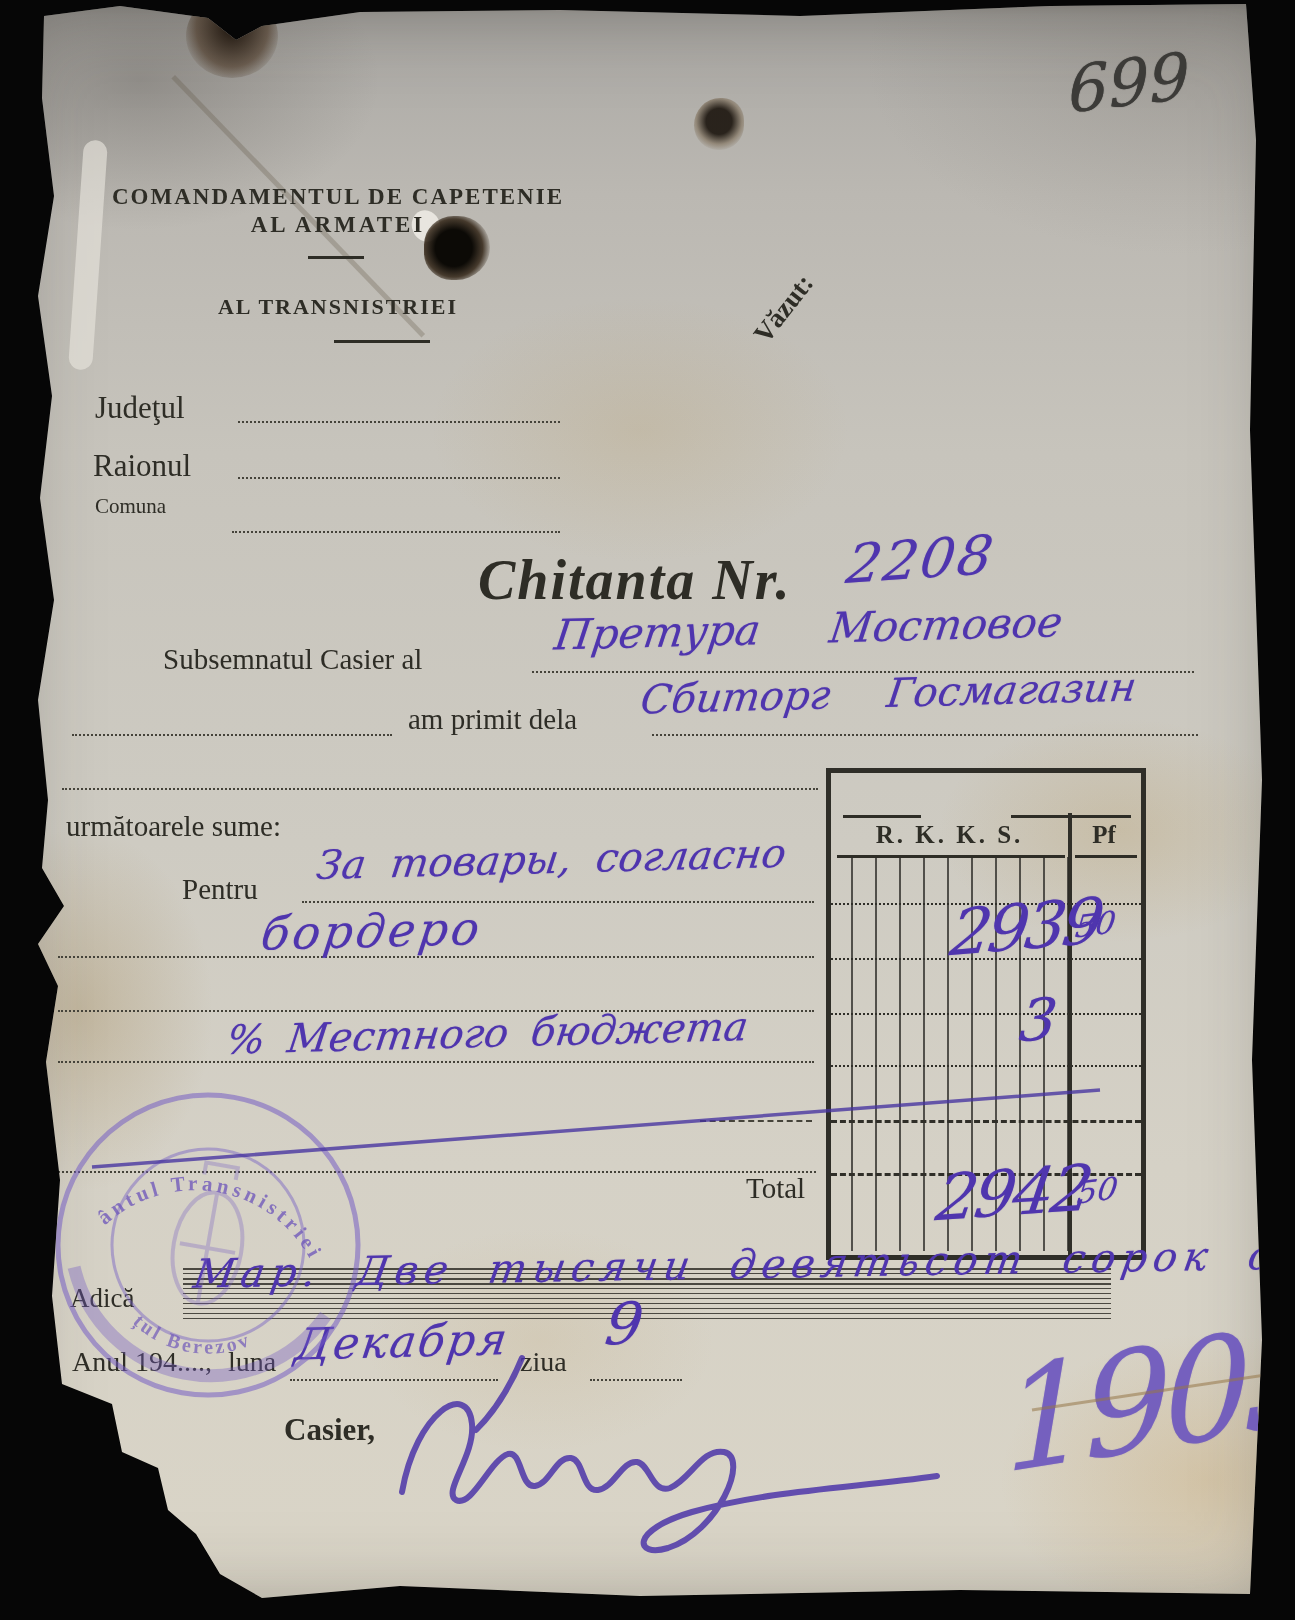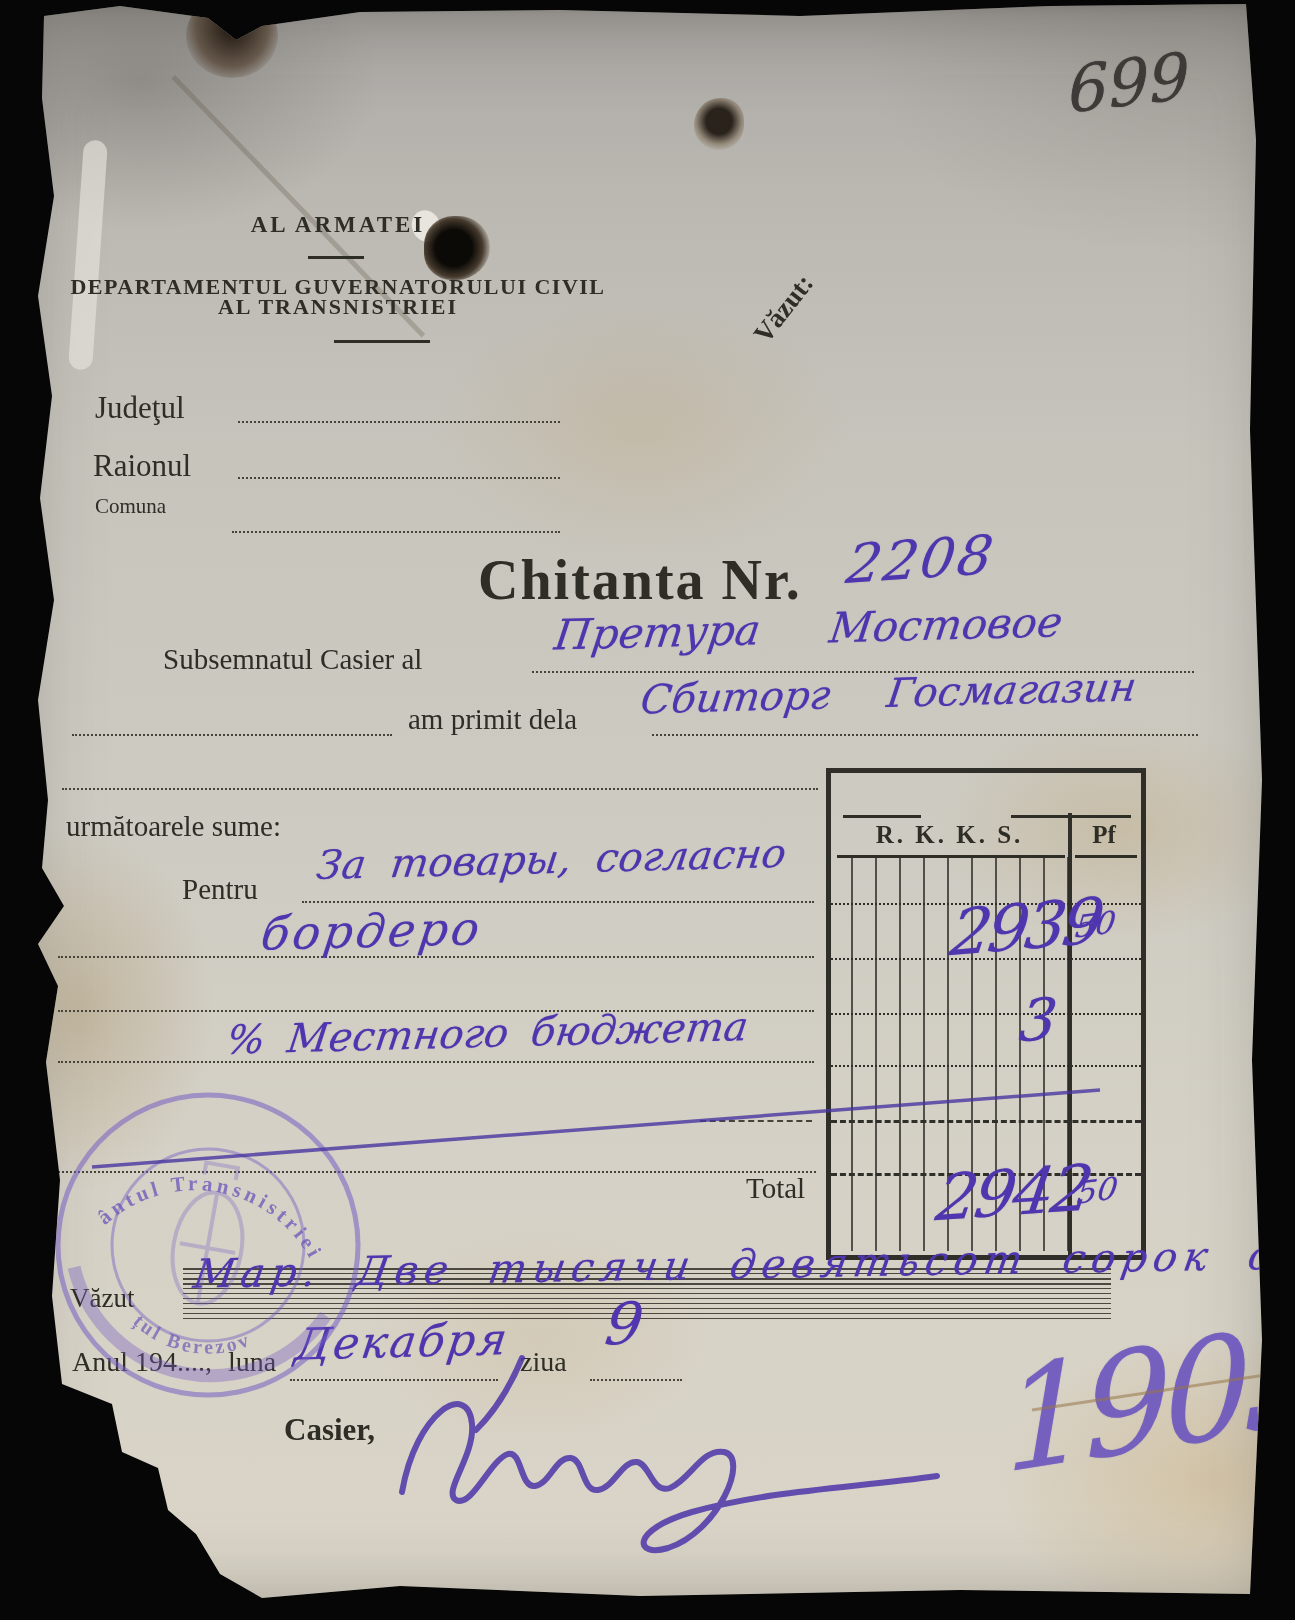--- a/index.html
+++ b/index.html
@@ -56,36 +56,36 @@
     <div class="stain" style="left:412px;top:210px;width:28px;height:32px;border-radius:50%;
          background:rgba(236,234,227,.9);transform:rotate(-20deg);"></div>
     <div class="stain" style="left:424px;top:216px;width:66px;height:64px;border-radius:48% 52% 55% 45%;
          background:radial-gradient(circle at 45% 50%, #0c0a06 0 38%, rgba(44,30,15,.82) 60%, transparent 78%);"></div>
     <div class="stain" style="left:694px;top:98px;width:50px;height:52px;border-radius:55% 45% 50% 50%;
          background:radial-gradient(circle at 50% 45%, rgba(22,15,8,.88) 0 34%, rgba(95,72,42,.4) 60%, transparent 78%);"></div>
 
     <div class="hand" style="left:1068px;top:46px;font-size:64px;color:#3c3b38;text-shadow:0 0 1px #3c3b38;
          transform:rotate(-7deg) skewX(-6deg);">699</div>
 
+    <div class="print printb" style="left:60px;top:184px;width:556px;text-align:center;font-size:23px;letter-spacing:2px;">COMANDAMENTUL DE CAPETENIE</div>
     <div class="print printb" style="left:60px;top:212px;width:556px;text-align:center;font-size:23px;letter-spacing:3px;">AL ARMATEI</div>
     <div class="rule" style="left:308px;top:256px;width:56px;height:3px;"></div>
-    <div class="print printb" style="left:60px;top:274px;width:556px;text-align:center;font-size:22px;letter-spacing:1.5px;">DEPARTAMENTUL GUVERNATORULUI CIVIL</div>
     <div class="print printb" style="left:60px;top:294px;width:556px;text-align:center;font-size:22px;letter-spacing:2px;">AL TRANSNISTRIEI</div>
     <div class="rule" style="left:334px;top:340px;width:96px;height:3px;"></div>
 
     <div class="print printb" style="left:772px;top:318px;font-size:27px;transform:rotate(-52deg);transform-origin:left bottom;">Văzut:</div>
 
     <div class="print" style="left:95px;top:390px;font-size:31px;">Judeţul</div>
     <div class="dots" style="left:238px;top:421px;width:322px;"></div>
     <div class="print" style="left:93px;top:448px;font-size:31px;">Raionul</div>
     <div class="dots" style="left:238px;top:477px;width:322px;"></div>
     <div class="print" style="left:95px;top:494px;font-size:21px;">Comuna</div>
     <div class="dots" style="left:232px;top:531px;width:328px;"></div>
 
-    <div class="print" style="left:478px;top:548px;font-size:56px;font-weight:600;letter-spacing:2px;">Chitanta Nr.</div>
+    <div class="print" style="left:478px;top:548px;font-size:56px;font-style:italic;font-weight:600;letter-spacing:2px;">Chitanta Nr.</div>
     <div class="hand" style="left:848px;top:528px;font-size:54px;letter-spacing:2px;transform:skewX(-12deg) rotate(-4deg);">2208</div>
 
     <div class="print" style="left:163px;top:643px;font-size:29px;">Subsemnatul Casier al</div>
     <div class="dots" style="left:532px;top:671px;width:662px;"></div>
     <div class="hand" style="left:556px;top:604px;font-size:42px;word-spacing:56px;">Претура Мостовое</div>
 
     <div class="dots" style="left:72px;top:734px;width:320px;"></div>
     <div class="print" style="left:408px;top:703px;font-size:29px;">am primit dela</div>
     <div class="dots" style="left:652px;top:734px;width:546px;"></div>
     <div class="hand" style="left:642px;top:670px;font-size:40px;word-spacing:44px;">Сбиторг Госмагазин</div>
@@ -124,21 +124,21 @@
       <div class="trow bold" style="top:400px;"></div>
     </div>
 
     <div class="hand" style="left:952px;top:890px;font-size:64px;letter-spacing:-4px;transform:skewX(-12deg) rotate(-5deg);">2939</div>
     <div class="hand" style="left:1076px;top:906px;font-size:31px;transform:skewX(-14deg) rotate(-8deg);">50</div>
     <div class="hand" style="left:1020px;top:986px;font-size:58px;transform:skewX(-10deg) rotate(-4deg);">3</div>
     <div class="print" style="left:746px;top:1172px;font-size:29px;">Total</div>
     <div class="hand" style="left:938px;top:1156px;font-size:64px;letter-spacing:-3px;transform:skewX(-12deg) rotate(-4deg);">2942</div>
     <div class="hand" style="left:1078px;top:1172px;font-size:31px;transform:skewX(-14deg) rotate(-8deg);">50</div>
 
-    <div class="print" style="left:70px;top:1283px;font-size:27px;">Văzut</div>
+    <div class="print" style="left:70px;top:1283px;font-size:27px;">Adică</div>
     <div class="stain" style="left:183px;top:1268px;width:928px;height:54px;
          background:repeating-linear-gradient(180deg, rgba(40,38,32,.8) 0 1.5px, transparent 1.5px 5px);"></div>
     <div class="hand" style="left:196px;top:1240px;font-size:40px;letter-spacing:6px;word-spacing:16px;
          transform:skewX(-10deg) rotate(-1deg);">Мар. Две тысячи девятьсот сорок два 50</div>
 
     <div class="print" style="left:72px;top:1346px;font-size:28px;">Anul 194....,</div>
     <div class="print" style="left:228px;top:1346px;font-size:28px;">luna</div>
     <div class="dots" style="left:290px;top:1379px;width:208px;"></div>
     <div class="hand" style="left:296px;top:1316px;font-size:44px;letter-spacing:2px;">Декабря</div>
     <div class="print" style="left:520px;top:1346px;font-size:28px;">ziua</div>

